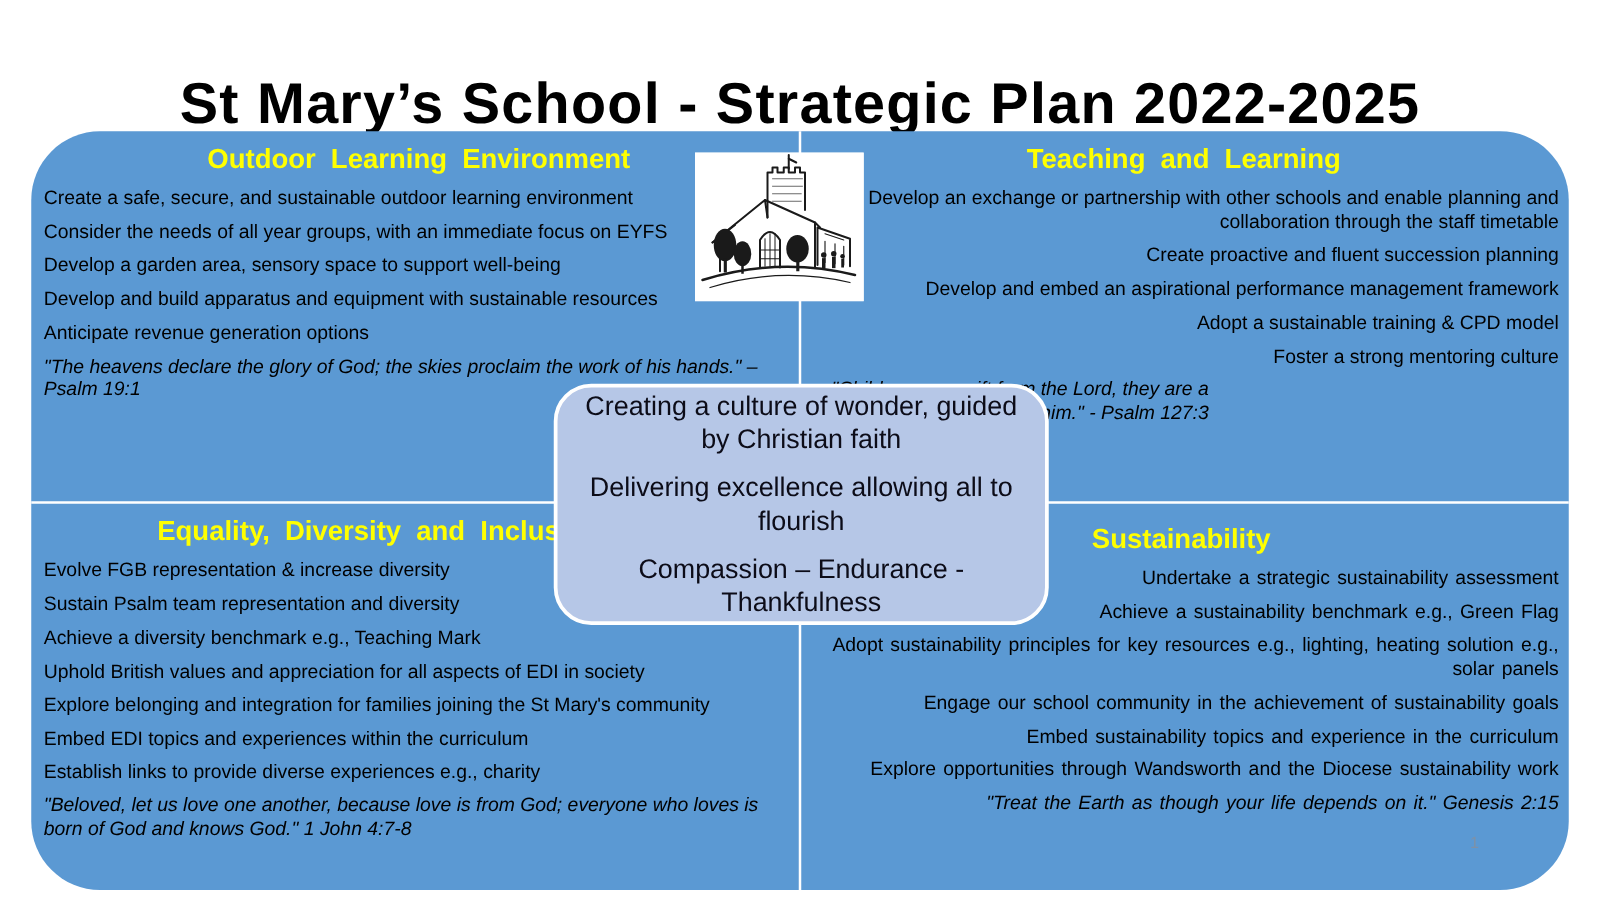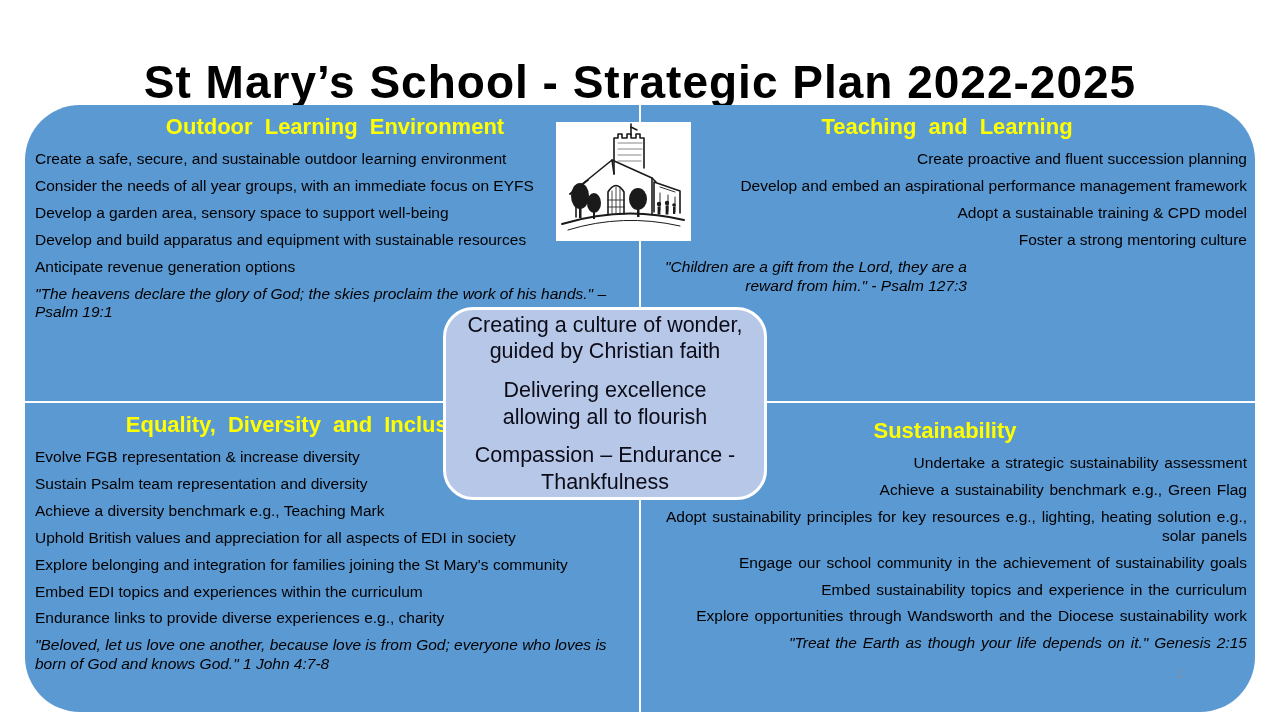--- a/index.html
+++ b/index.html
@@ -28,21 +28,21 @@
   .q-right{text-align:right;}
   .q-outdoor{left:10px;top:9px;width:600px;}
   .q-teaching{right:8px;top:9px;width:600px;}
   .q-edi{left:10px;top:307px;width:600px;}
   .q-sustain{right:8px;top:313px;width:604px;word-spacing:1.5px;}
   .quote-narrow{max-width:320px;margin-left:auto;}
   .church{
     position:absolute;left:531px;top:17px;width:135px;height:119px;background:#fff;z-index:3;
   }
   .center-box{
-    position:absolute;left:418px;top:202px;width:324px;height:193px;box-sizing:border-box;
+    position:absolute;left:418px;top:202px;width:396px;height:193px;box-sizing:border-box;
     background:#b6c7e7;border:3px solid #ffffff;border-radius:30px;z-index:4;
     display:flex;flex-direction:column;justify-content:center;padding:10px 16px;
   }
   .center-box p{
     margin:6px 0;font-size:21.5px;line-height:1.24;color:#0c0c18;text-align:center;
   }
   .page-number{
     position:absolute;left:1176px;top:666px;font-size:13px;color:#8a8f99;opacity:.75;z-index:5;
   }
 </style>
@@ -60,36 +60,37 @@
     <p class="item">Create a safe, secure, and sustainable outdoor learning environment</p>
     <p class="item">Consider the needs of all year groups, with an immediate focus on EYFS</p>
     <p class="item">Develop a garden area, sensory space to support well-being</p>
     <p class="item">Develop and build apparatus and equipment with sustainable resources</p>
     <p class="item">Anticipate revenue generation options</p>
     <p class="item quote">"The heavens declare the glory of God; the skies proclaim the work of his hands." – Psalm 19:1</p>
   </div>
 
   <div class="quad q-right q-teaching">
     <h2>Teaching and Learning</h2>
+    <p class="item">Develop an exchange or partnership with other schools and enable planning and collaboration through the staff timetable</p>
     <p class="item">Create proactive and fluent succession planning</p>
     <p class="item">Develop and embed an aspirational performance management framework</p>
     <p class="item">Adopt a sustainable training &amp; CPD model</p>
     <p class="item">Foster a strong mentoring culture</p>
     <p class="item quote quote-narrow">"Children are a gift from the Lord, they are a reward from him." - Psalm 127:3</p>
   </div>
 
   <div class="quad q-edi">
     <h2>Equality, Diversity and Inclusion (EDI)</h2>
     <p class="item">Evolve FGB representation &amp; increase diversity</p>
     <p class="item">Sustain Psalm team representation and diversity</p>
     <p class="item">Achieve a diversity benchmark e.g., Teaching Mark</p>
     <p class="item">Uphold British values and appreciation for all aspects of EDI in society</p>
     <p class="item">Explore belonging and integration for families joining the St Mary's community</p>
     <p class="item">Embed EDI topics and experiences within the curriculum</p>
-    <p class="item">Endurance links to provide diverse experiences e.g., charity</p>
+    <p class="item">Establish links to provide diverse experiences e.g., charity</p>
     <p class="item quote">"Beloved, let us love one another, because love is from God; everyone who loves is born of God and knows God." 1 John 4:7-8</p>
   </div>
 
   <div class="quad q-right q-sustain">
     <h2>Sustainability</h2>
     <p class="item">Undertake a strategic sustainability assessment</p>
     <p class="item">Achieve a sustainability benchmark e.g., Green Flag</p>
     <p class="item">Adopt sustainability principles for key resources e.g., lighting, heating solution e.g., solar panels</p>
     <p class="item">Engage our school community in the achievement of sustainability goals</p>
     <p class="item">Embed sustainability topics and experience in the curriculum</p>

